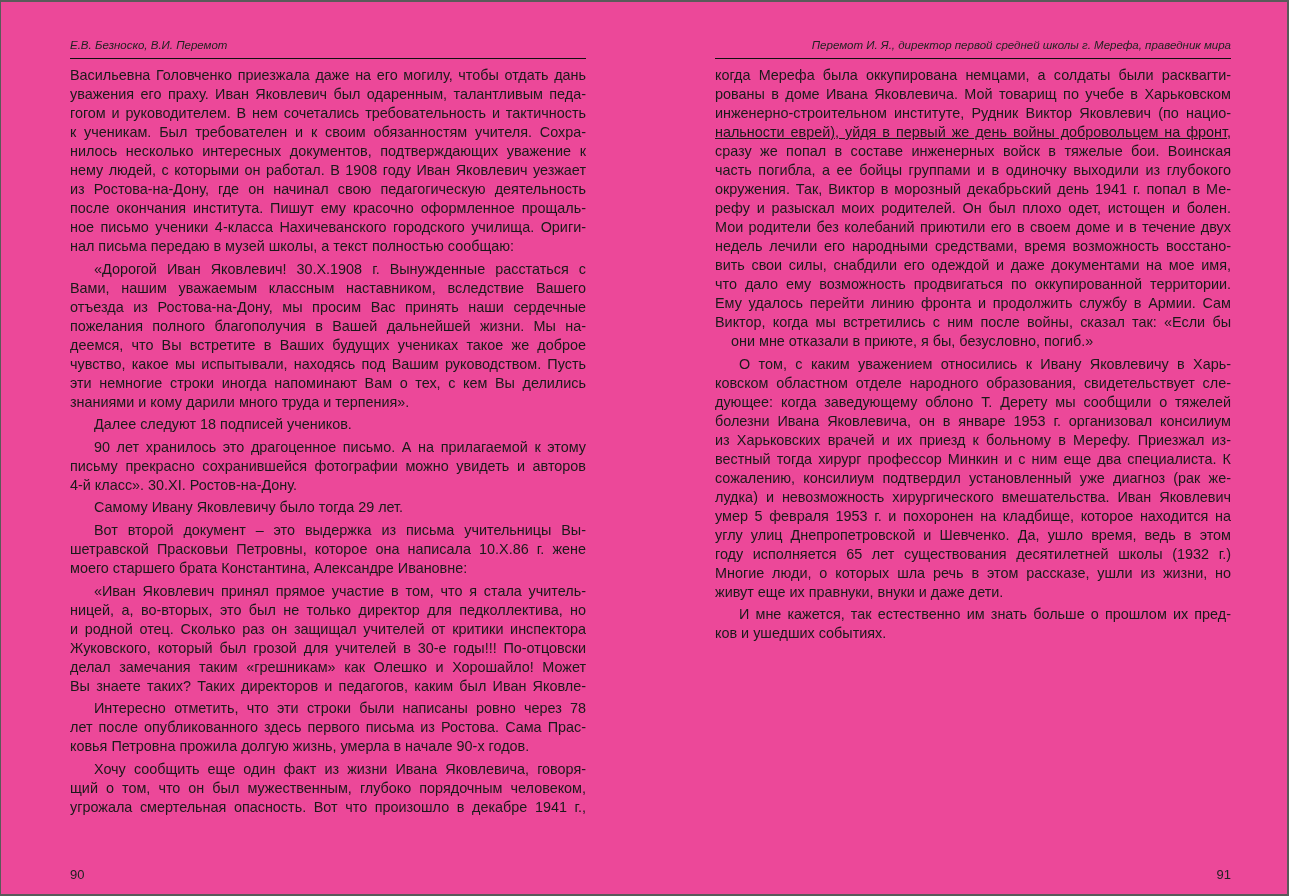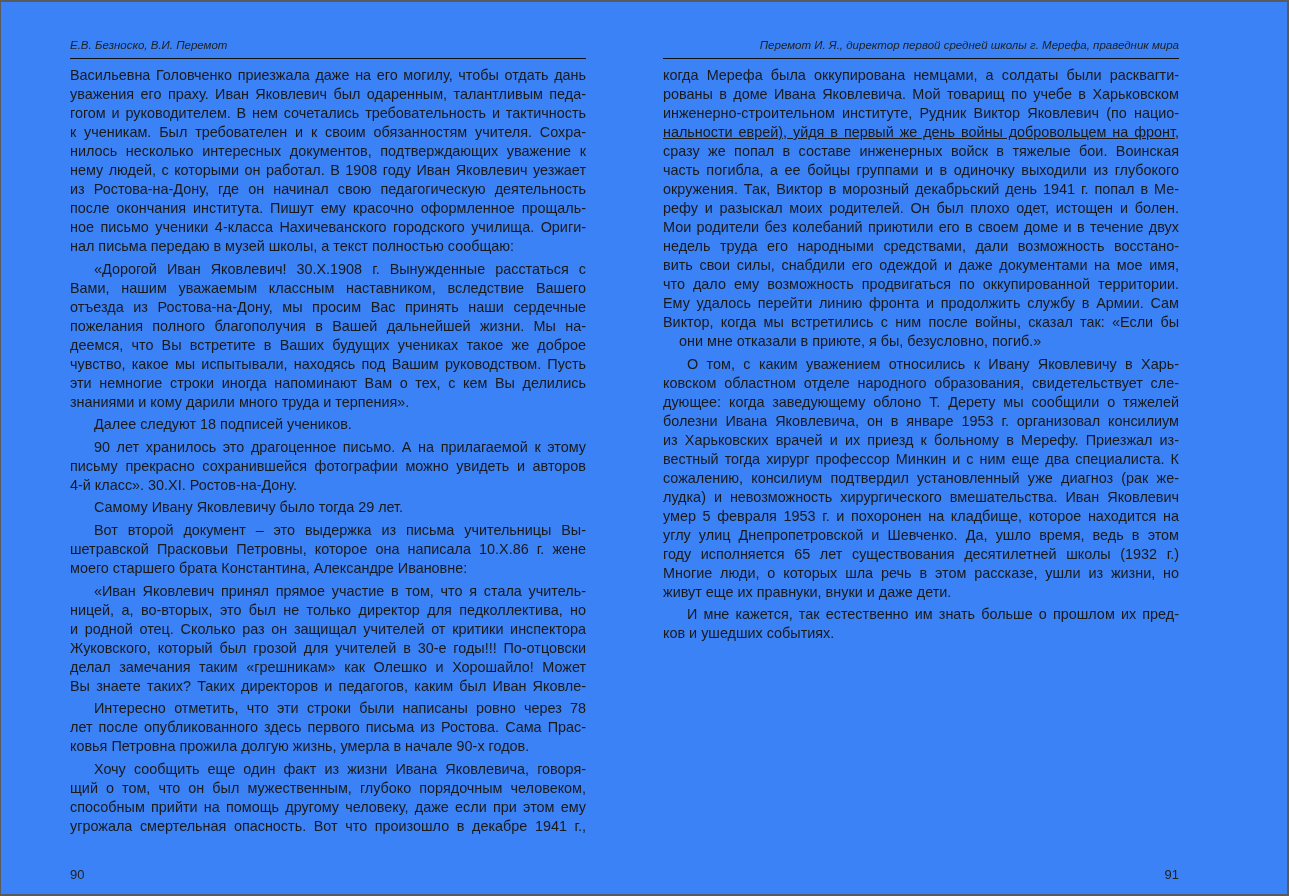--- a/index.html
+++ b/index.html
@@ -4,25 +4,25 @@
 <style>
   html, body { margin: 0; padding: 0; background: #ffffff; }
   body { width: 1289px; height: 896px; position: relative; overflow: hidden; }
   .spread {
     position: absolute; left: 0; top: 0; width: 1289px; height: 896px;
     box-sizing: border-box;
     border-top: 2px solid #5a5a5a;
     border-bottom: 2px solid #5a5a5a;
     border-left: 1px solid #5a5a5a;
     border-right: 2px solid #5a5a5a;
-    background: #3b82f6;
+    background: #ec4899;
   }
   .page { position: absolute; top: 0; height: 892px; }
   .page.left  { left: 69px;  width: 516px; }
-  .page.right { left: 662px; width: 516px; }
+  .page.right { left: 714px; width: 516px; }
   .running-head {
     position: absolute; top: 37px; left: 0; width: 100%;
     font-family: "Liberation Sans", sans-serif; font-style: italic;
     font-size: 11.5px; color: #222; white-space: nowrap;
   }
   .page.left .running-head { text-align: left; }
   .page.right .running-head { text-align: right; }
   .rule {
     position: absolute; top: 56px; left: 0; width: 100%;
     height: 0; border-top: 1.3px solid #111;
@@ -98,42 +98,41 @@
           <span class="line" style="white-space: normal; overflow: hidden;">Вы знаете таких? Таких директоров и педагогов, каким был Иван Яковле-</span>
         </div>
         <div class="para">
           <span class="line indent" style="white-space: normal; overflow: hidden;">Интересно отметить, что эти строки были написаны ровно через 78</span>
           <span class="line" style="white-space: normal; overflow: hidden;">лет после опубликованного здесь первого письма из Ростова. Сама Прас-</span>
           <span class="line last" style="white-space: normal; overflow: hidden;">ковья Петровна прожила долгую жизнь, умерла в начале 90-х годов.</span>
         </div>
         <div class="para">
           <span class="line indent" style="white-space: normal; overflow: hidden;">Хочу сообщить еще один факт из жизни Ивана Яковлевича, говоря-</span>
           <span class="line" style="white-space: normal; overflow: hidden;">щий о том, что он был мужественным, глубоко порядочным человеком,</span>
-          <span class="line" style="white-space: normal; overflow: hidden;">способным прийти на помощь другому человеку, даже если при этом ему</span>
           <span class="line" style="white-space: normal; overflow: hidden;">угрожала смертельная опасность. Вот что произошло в декабре 1941 г.,</span>
         </div>
       </div>
     <div class="page-number">90</div>
   </div>
 
   <div class="page right">
     <div class="running-head">Перемот И. Я., директор первой средней школы г. Мерефа, праведник мира</div>
     <div class="rule"></div>
     <div class="body" id="right-body">
         <div class="para">
           <span class="line" style="white-space: normal; overflow: hidden;">когда Мерефа была оккупирована немцами, а солдаты были расквarти-</span>
           <span class="line" style="white-space: normal; overflow: hidden;">рованы в доме Ивана Яковлевича. Мой товарищ по учебе в Харьковском</span>
           <span class="line" style="white-space: normal; overflow: hidden;">инженерно-строительном институте, Рудник Виктор Яковлевич (по нацио-</span>
           <span class="line" style="white-space: normal; overflow: hidden; text-decoration: underline;">нальности еврей), уйдя в первый же день войны добровольцем на фронт,</span>
           <span class="line" style="white-space: normal; overflow: hidden;">сразу же попал в составе инженерных войск в тяжелые бои. Воинская</span>
           <span class="line" style="white-space: normal; overflow: hidden;">часть погибла, а ее бойцы группами и в одиночку выходили из глубокого</span>
           <span class="line" style="white-space: normal; overflow: hidden;">окружения. Так, Виктор в морозный декабрьский день 1941 г. попал в Ме-</span>
           <span class="line" style="white-space: normal; overflow: hidden;">рефу и разыскал моих родителей. Он был плохо одет, истощен и болен.</span>
           <span class="line" style="white-space: normal; overflow: hidden;">Мои родители без колебаний приютили его в своем доме и в течение двух</span>
-          <span class="line" style="white-space: normal; overflow: hidden;">недель труда его народными средствами, дали возможность восстано-</span>
+          <span class="line" style="white-space: normal; overflow: hidden;">недель лечили его народными средствами, время возможность восстано-</span>
           <span class="line" style="white-space: normal; overflow: hidden;">вить свои силы, снабдили его одеждой и даже документами на мое имя,</span>
           <span class="line" style="white-space: normal; overflow: hidden;">что дало ему возможность продвигаться по оккупированной территории.</span>
           <span class="line" style="white-space: normal; overflow: hidden;">Ему удалось перейти линию фронта и продолжить службу в Армии. Сам</span>
           <span class="line" style="white-space: normal; overflow: hidden;">Виктор, когда мы встретились с ним после войны, сказал так: «Если бы</span>
           <span class="line last" style="white-space: normal; overflow: hidden; margin-left: 16px;">они мне отказали в приюте, я бы, безусловно, погиб.»</span>
         </div>
         <div class="para">
           <span class="line indent" style="white-space: normal; overflow: hidden;">О том, с каким уважением относились к Ивану Яковлевичу в Харь-</span>
           <span class="line" style="white-space: normal; overflow: hidden;">ковском областном отделе народного образования, свидетельствует сле-</span>
           <span class="line" style="white-space: normal; overflow: hidden;">дующее: когда заведующему облоно Т. Дерету мы сообщили о тяжелей</span>

